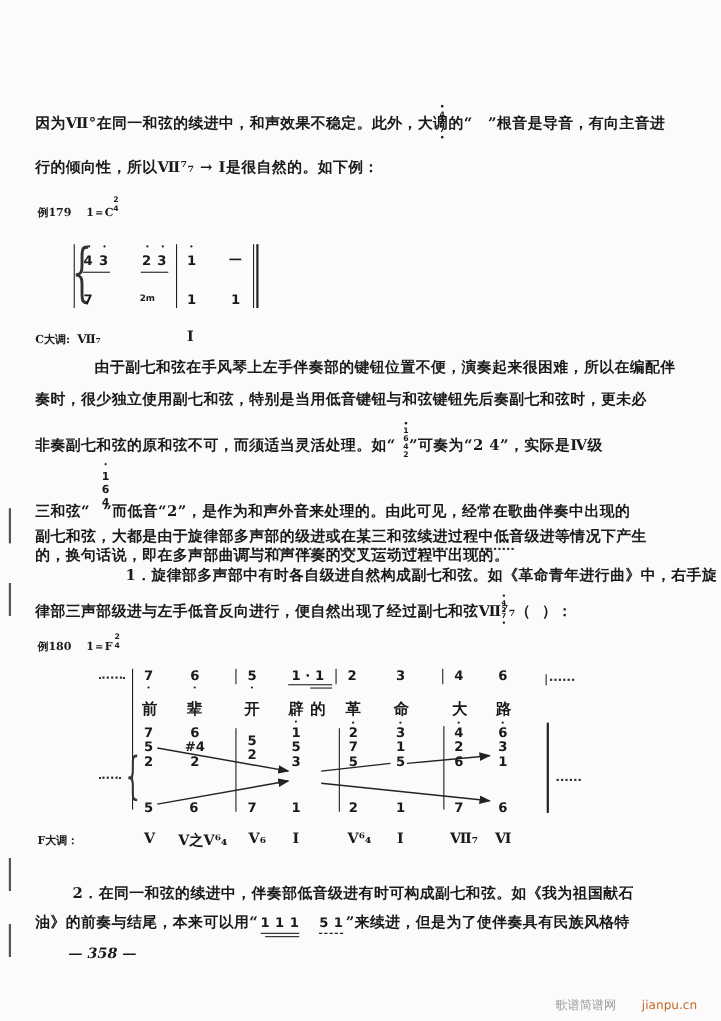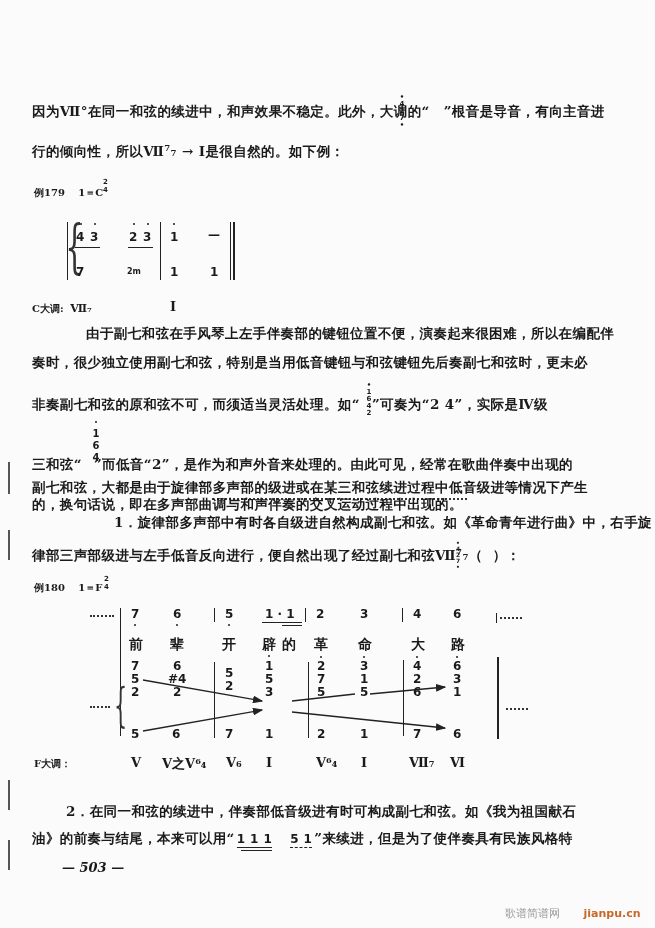--- a/index.html
+++ b/index.html
@@ -15,21 +15,21 @@
   .stack { position:absolute; font-family:"DejaVu Sans",sans-serif; font-size:7px; line-height:7px; text-align:center; width:8px; font-weight:bold; }
   .bar { position:absolute; background:#222; }
   .dot { position:absolute; width:2px; height:2px; background:#222; border-radius:50%; }
   .uline { position:absolute; height:1px; background:#222; }
   .lyric { font-size:14px; font-weight:bold; }
   .roman { font-family:"DejaVu Serif",serif; font-weight:bold; font-size:13px; }
   .dotted { position:absolute; border-top:2px dotted #333; height:0; }
   .brace { position:absolute; font-family:"DejaVu Serif",serif; color:#333; }
   .marginbar { position:absolute; left:8px; width:2px; background:#555; }
   .wm { font-family:"DejaVu Sans",sans-serif; font-size:11px; color:#9a9a9a; }
-  .wm b { color:#c56a2a; font-weight:bold;padding-left:20px; }
+  .wm b { color:#c56a2a; font-weight:normal;padding-left:20px; }
 </style>
 </head>
 <body>
 
 <div class="marginbar" style="top:462px;height:32px;"></div>
 <div class="marginbar" style="top:530px;height:30px;"></div>
 <div class="marginbar" style="top:780px;height:30px;"></div>
 <div class="marginbar" style="top:840px;height:30px;"></div>
 
 <div class="abs para" style="left:32px;top:103px;">
@@ -256,18 +256,18 @@
 <div class="abs roman" style="left:316px;top:755px;">Ⅴ⁶₄</div>
 <div class="abs roman" style="left:361px;top:755px;">Ⅰ</div>
 <div class="abs roman" style="left:409px;top:755px;">Ⅶ₇</div>
 <div class="abs roman" style="left:450px;top:755px;">Ⅵ</div>
 
 <div class="abs para" style="left:66px;top:803px;">2．在同一和弦的续进中，伴奏部低音级进有时可构成副七和弦。如《我为祖国献石</div>
 <div class="abs para" style="left:32px;top:830px;text-align:right;">
   <span>油》的前奏与结尾，本来可以用“</span><span style="position:relative;display:inline-block;padding:0 2px;"><span class="num">1 1 1</span><span style="position:absolute;left:2px;right:2px;bottom:-2px;border-top:1px solid #222;"></span><span style="position:absolute;left:6px;right:2px;bottom:-5px;border-top:1px solid #222;"></span></span><span style="display:inline-block;width:14px;"></span><span style="position:relative;display:inline-block;padding:0 2px;"><span class="num">5 1</span><span style="position:absolute;left:2px;right:2px;bottom:-2px;border-top:1px dashed #222;"></span></span><span>”来续进，但是为了使伴奏具有民族风格特</span>
 </div>
 
-<div class="abs" style="left:62px;top:860px;font-size:13px;font-style:italic;font-weight:bold;">— 503 —</div>
+<div class="abs" style="left:62px;top:860px;font-size:13px;font-style:italic;font-weight:bold;">— 358 —</div>
 
 <div class="abs wm" style="left:505px;top:906px;">
   <span>歌谱简谱网</span>
   <b>jianpu.cn</b>
 </div>
 
 </body></html>

